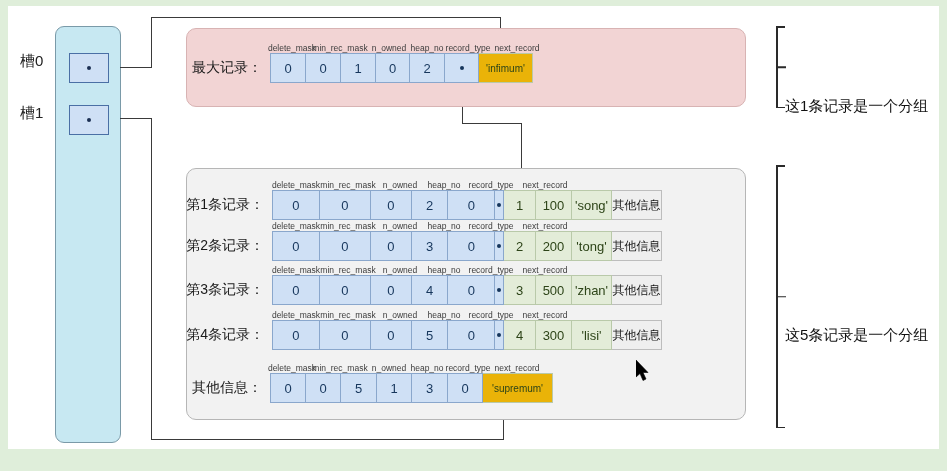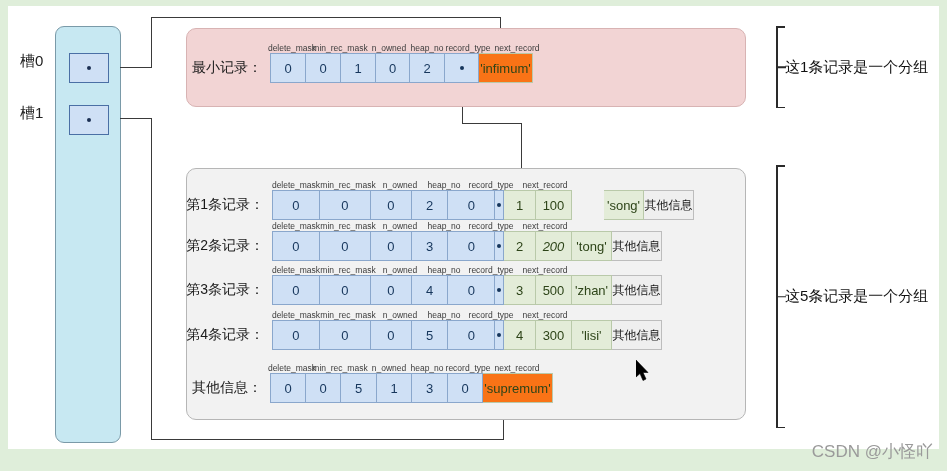--- a/index.html
+++ b/index.html
@@ -81,36 +81,36 @@
     border:1px solid #b9c9a9;border-left:none;box-sizing:border-box;
     background:#e3ecd8;display:flex;align-items:center;justify-content:center;
     font-size:13px;color:#2d4418;
   }
   .tail .t.other{
     background:#efefef;border-color:#bdbdbd;color:#1a1a1a;font-size:12px;
   }
   .endcell{
     position:absolute;top:0;height:30px;
     border:1px solid #b9c9a9;border-left:none;box-sizing:border-box;
-    background:#f97316;display:flex;align-items:center;justify-content:center;
-    font-size:13px;color:#2d4418;
+    background:#eab308;display:flex;align-items:center;justify-content:center;
+    font-size:10px;color:#2d4418;
   }
 
   
   .brace{position:absolute;}
   .brace .vline{
     position:absolute;left:0;top:0;width:1.5px;height:100%;background:#2a2a2a;
   }
   .brace .hcap{position:absolute;left:0;width:9px;height:1.5px;background:#2a2a2a;}
   .brace .tip{
     position:absolute;left:1px;top:50%;width:9px;height:1.5px;background:#2a2a2a;
     transform:translateY(-50%);
   }
   .brace-text{
-    position:absolute;font-size:15px;color:#111;white-space:nowrap;
+    position:absolute;font-size:15px;color:#111;white-space:nowrap;margin-top:39px;
   }
 
   
   .ln{position:absolute;background:#3a3a3a;}
   .lnh{height:1.3px;}
   .lnv{width:1.3px;}
   .arr-down{
     position:absolute;width:0;height:0;
     border-left:4px solid transparent;border-right:4px solid transparent;
     border-top:6px solid #3a3a3a;
@@ -178,21 +178,21 @@
   <div class="arr-down" style="left:499px;top:307px;"></div>
 
   <div class="ln lnv" style="left:490px;top:330px;height:21px;"></div>
   <div class="ln lnh" style="left:490px;top:350px;width:14px;"></div>
   <div class="ln lnv" style="left:503px;top:350px;height:21px;"></div>
   <div class="arr-down" style="left:499px;top:370px;"></div>
 
   <div class="pink-box"></div>
 
   <div class="rec-row" style="left:270px;top:53px;">
-    <span class="rec-label">最小记录：</span>
+    <span class="rec-label">最大记录：</span>
     <div class="hdr">
       <span style="left:22px;">delete_mask</span>
       <span style="left:70px;">min_rec_mask</span>
       <span style="left:119px;">n_owned</span>
       <span style="left:157px;">heap_no</span>
       <span style="left:198px;">record_type</span>
       <span style="left:247px;">next_record</span>
     </div>
     <div class="cells" style="width:209px;">
       <div class="c" style="width:35px;">0</div>
@@ -225,21 +225,21 @@
       <div class="c" style="width:41px;">0</div>
       <div class="c" style="width:37px;">2</div>
       <div class="c" style="width:47px;">0</div>
       <div class="c ptr" style="width:8px;">
         <span class="pdot"></span>
       </div>
     </div>
     <div class="tail" style="left:232px;">
       <div class="t" style="width:32px;">1</div>
       <div class="t" style="width:36px;">100</div>
-      <div class="t" style="width:40px;margin-left:32px;">'song'</div>
+      <div class="t" style="width:40px;">'song'</div>
       <div class="t other" style="width:50px;">其他信息</div>
     </div>
   </div>
 
   <div class="rec-row" style="left:272px;top:231px;">
     <span class="rec-label">第2条记录：</span>
     <div class="hdr">
       <span style="left:24px;">delete_mask</span>
       <span style="left:76px;">min_rec_mask</span>
       <span style="left:128px;">n_owned</span>
@@ -252,21 +252,21 @@
       <div class="c" style="width:52px;">0</div>
       <div class="c" style="width:41px;">0</div>
       <div class="c" style="width:37px;">3</div>
       <div class="c" style="width:47px;">0</div>
       <div class="c ptr" style="width:8px;">
         <span class="pdot"></span>
       </div>
     </div>
     <div class="tail" style="left:232px;">
       <div class="t" style="width:32px;">2</div>
-      <div class="t" style="width:36px;font-style:italic;">200</div>
+      <div class="t" style="width:36px;">200</div>
       <div class="t" style="width:40px;">'tong'</div>
       <div class="t other" style="width:50px;">其他信息</div>
     </div>
   </div>
 
   <div class="rec-row" style="left:272px;top:275px;">
     <span class="rec-label">第3条记录：</span>
     <div class="hdr">
       <span style="left:24px;">delete_mask</span>
       <span style="left:76px;">min_rec_mask</span>
@@ -351,20 +351,19 @@
   <div class="brace-text" style="left:785px;top:58px;">这1条记录是一个分组</div>
 
   <div class="brace" style="left:776px;top:165px;height:263px;">
     <span class="vline"></span>
     <span class="hcap" style="top:0;"></span>
     <span class="hcap" style="bottom:0;"></span>
     <span class="tip"></span>
   </div>
   <div class="brace-text" style="left:785px;top:287px;">这5条记录是一个分组</div>
 
-  <div class="watermark">CSDN @小怪吖</div>
 
   <div class="cursor">
     <svg width="16" height="22" viewBox="0 0 16 22">
       <polygon points="0,0 0,17 4,13.5 7,20.5 10,19 7,12.5 12,12.5" fill="#000000" stroke="#000000" stroke-width="0.6"></polygon>
     </svg>
   </div>
 </div>
 
 </body></html>

